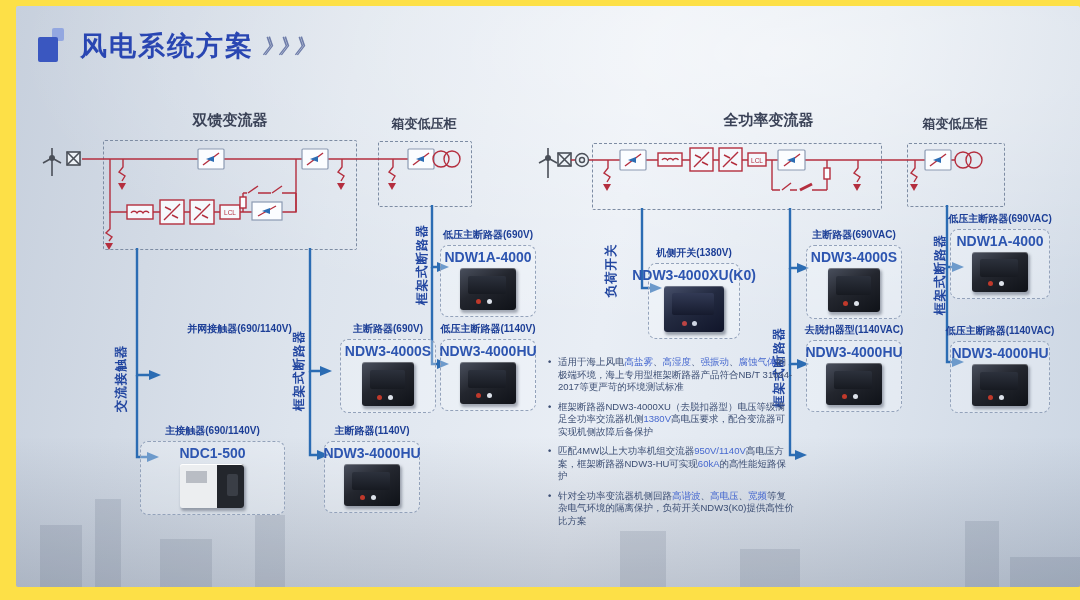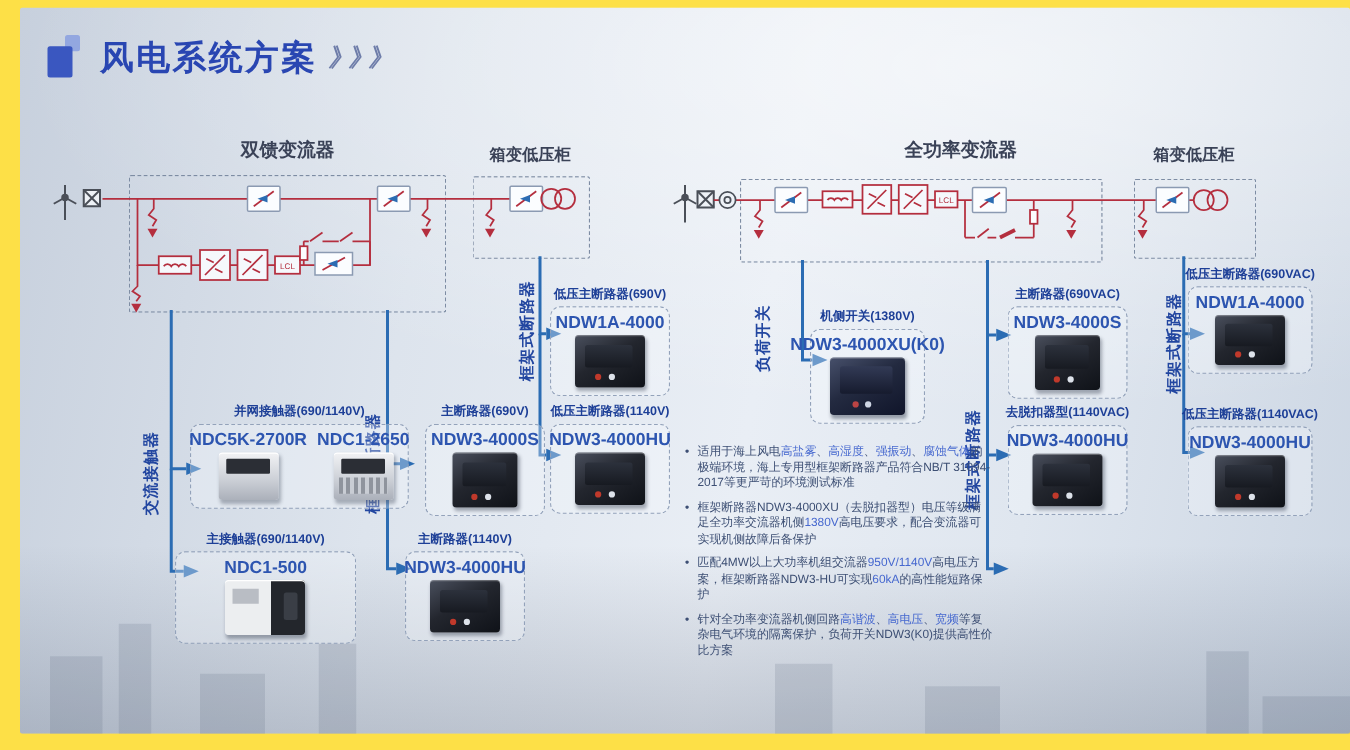--- a/index.html
+++ b/index.html
@@ -281,30 +281,20 @@
 
   <div class="vlabel" style="left:86px;top:370px;width:70px;">交流接触器</div>
   <div class="vlabel" style="left:257px;top:362px;width:84px;">框架式断路器</div>
   <div class="vlabel" style="left:380px;top:256px;width:84px;">框架式断路器</div>
   <div class="vlabel" style="left:583px;top:262px;width:56px;">负荷开关</div>
   <div class="vlabel" style="left:737px;top:359px;width:84px;">框架式断路器</div>
   <div class="vlabel" style="left:898px;top:266px;width:84px;">框架式断路器</div>
 
   <div class="pgroup" style="left:152px;top:322px;width:175px;">
     <div class="pg-label">并网接触器(690/1140V)</div>
-    <div class="pg-box">
-      <div class="pg-cell">
-        <div class="pg-model">NDC5K-2700R</div>
-        <div class="dev dev-light" style="width:48px;height:38px;"></div>
-      </div>
-      <div class="pg-cell">
-        <div class="pg-model">NDC1-2650</div>
-        <div class="dev dev-light dev-ribs" style="width:48px;height:38px;"></div>
-      </div>
-    </div>
   </div>
 
   <div class="pgroup" style="left:140px;top:424px;width:145px;">
     <div class="pg-label">主接触器(690/1140V)</div>
     <div class="pg-box">
         <div class="pg-cell">
       <div class="pg-model">NDC1-500</div>
       <div class="dev dev-split" style="width:64px;height:44px;"></div>
     </div>
       </div>

